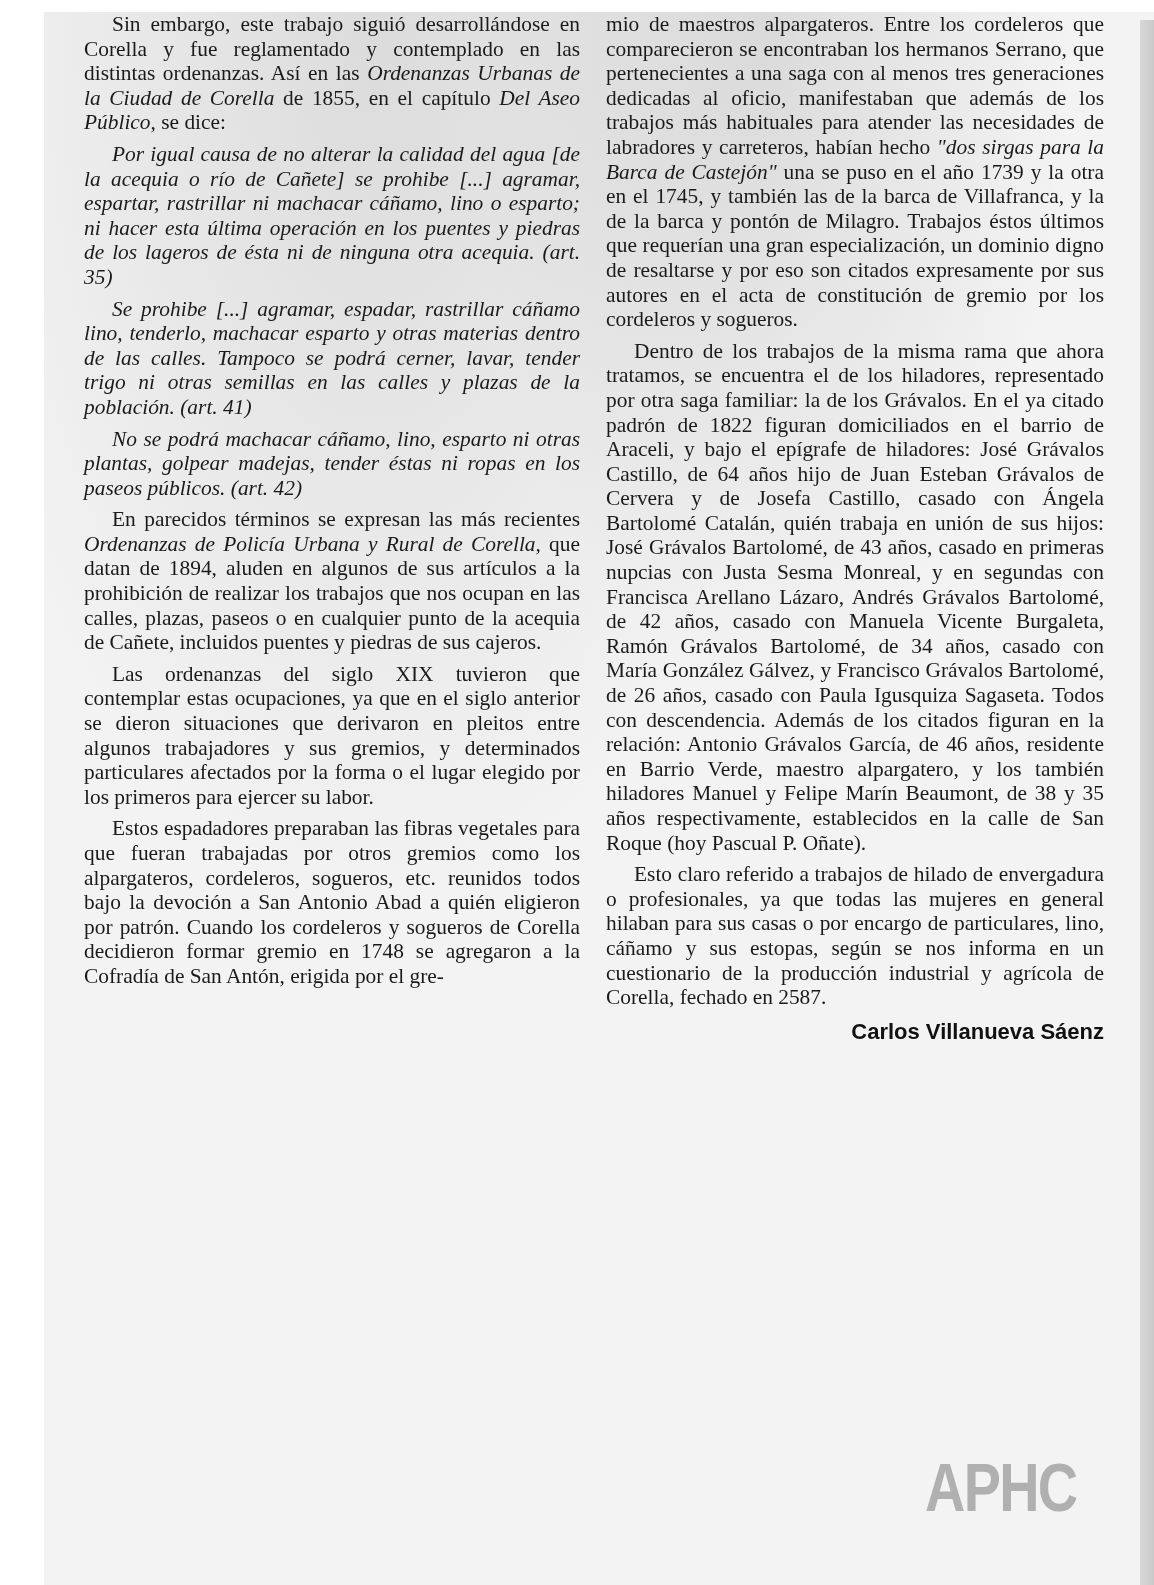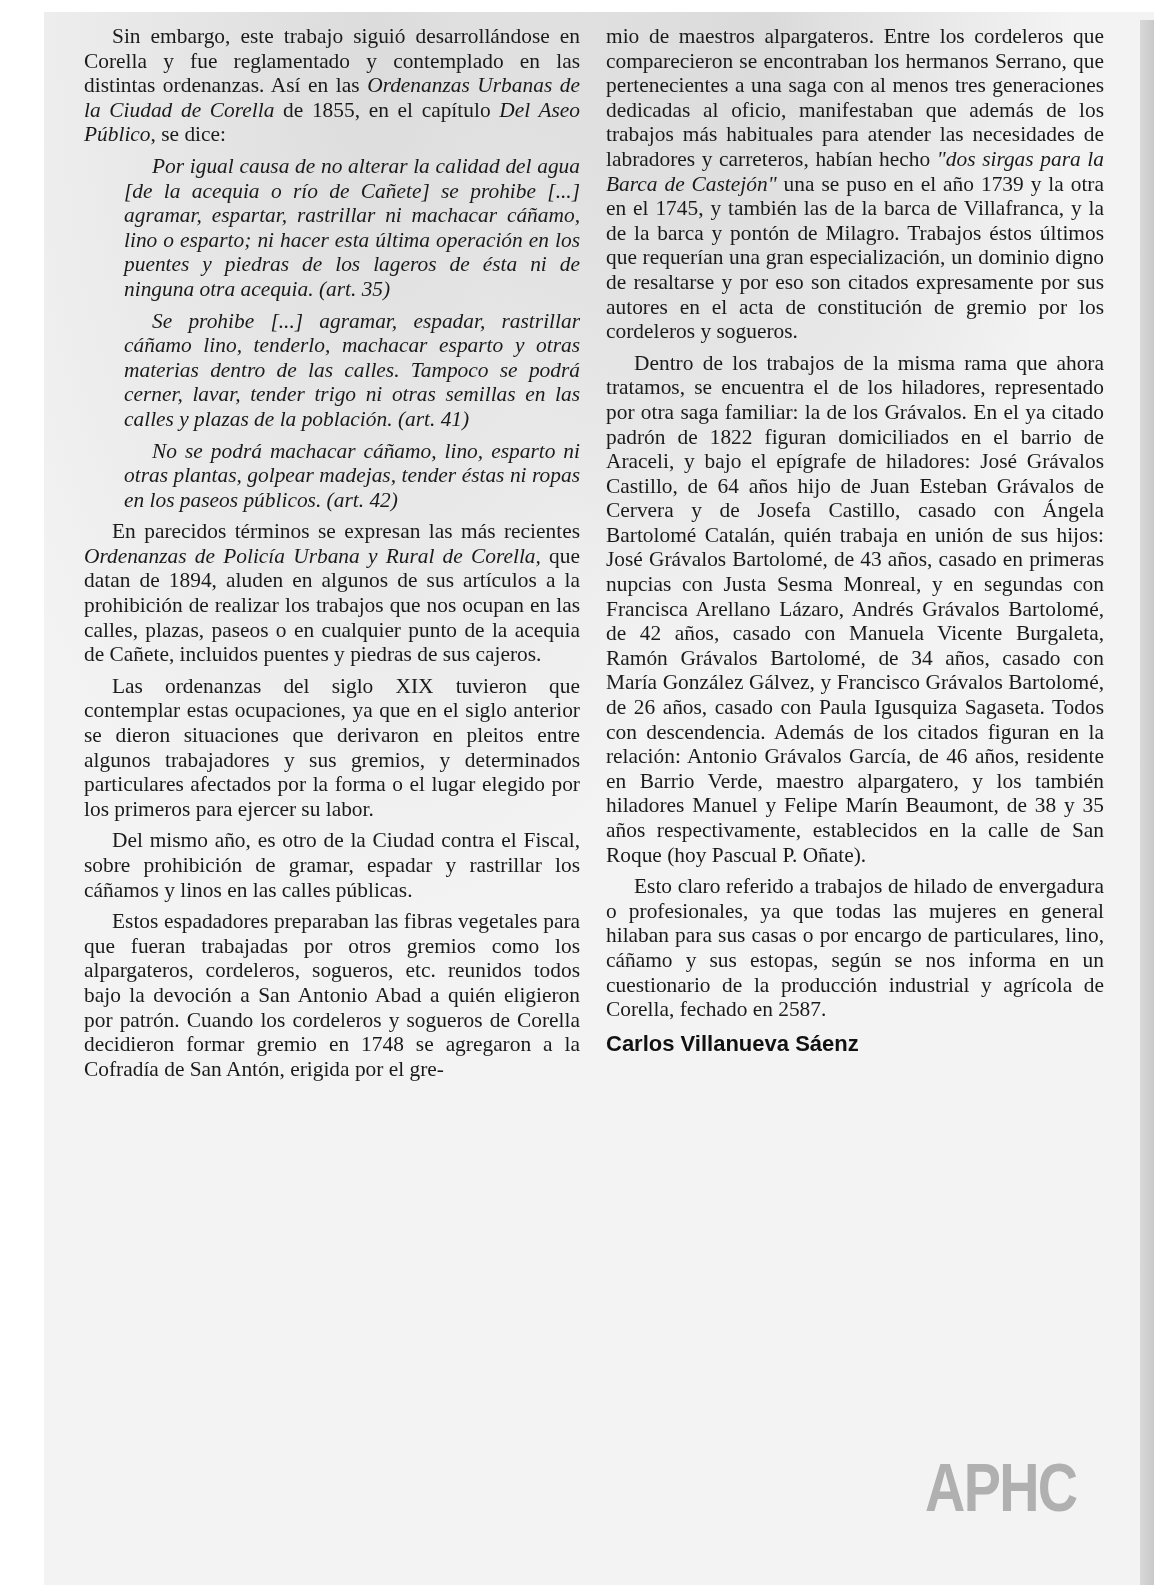--- a/index.html
+++ b/index.html
@@ -29,41 +29,41 @@
   .right-strip {
     position: absolute;
     right: 0;
     top: 8px;
     width: 14px;
     height: 1577px;
     background: linear-gradient(to right, #d8d8d8, #c9c9c9);
   }
   .col {
     position: absolute;
-    top: 24px;
+    top: 12px;
     width: 496px;
     font-size: 21.4px;
     line-height: 24.6px;
     text-align: justify;
     hyphens: none;
   }
   .col-left { left: 84px; }
   .col-right { left: 606px; width: 498px; }
   .col p {
     margin: 0 0 7px 0;
     text-indent: 28px;
   }
   .col p.cont { text-indent: 0; }
-  .col p.quote { font-style: italic; margin-left: 40px; }
+  .col p.quote { font-style: italic; }
   em { font-style: italic; }
   .signature {
     font-family: "Liberation Sans", "DejaVu Sans", sans-serif;
     font-weight: bold;
     font-size: 22px;
-    text-align: left;
+    text-align: right;
     text-indent: 0 !important;
     margin-top: 10px !important;
     color: #111;
   }
   .watermark {
     position: absolute;
     left: 925px;
     top: 1448px;
     font-family: "Liberation Sans", "DejaVu Sans", sans-serif;
     font-weight: bold;
@@ -82,21 +82,20 @@
   <div class="right-strip"></div>
 </div>
 
 <div class="col col-left" id="left-col">
     <p><span>Sin embargo, este trabajo siguió desarrollándose en Corella y fue reglamentado y contemplado en las distintas ordenanzas. Así en las </span><em>Ordenanzas Urbanas de la Ciudad de Corella</em><span> de 1855, en el capítulo </span><em>Del Aseo Público</em><span>, se dice:</span></p>
     <p class="quote"><span>Por igual causa de no alterar la calidad del agua [de la acequia o río de Cañete] se prohibe [...] agramar, espartar, rastrillar ni machacar cáñamo, lino o esparto; ni hacer esta última operación en los puentes y piedras de los lageros de ésta ni de ninguna otra acequia. (art. 35)</span></p>
     <p class="quote"><span>Se prohibe [...] agramar, espadar, rastrillar cáñamo lino, tenderlo, machacar esparto y otras materias dentro de las calles. Tampoco se podrá cerner, lavar, tender trigo ni otras semillas en las calles y plazas de la población. (art. 41)</span></p>
     <p class="quote"><span>No se podrá machacar cáñamo, lino, esparto ni otras plantas, golpear madejas, tender éstas ni ropas en los paseos públicos. (art. 42)</span></p>
     <p><span>En parecidos términos se expresan las más recientes </span><em>Ordenanzas de Policía Urbana y Rural de Corella,</em><span> que datan de 1894, aluden en algunos de sus artículos a la prohibición de realizar los trabajos que nos ocupan en las calles, plazas, paseos o en cualquier punto de la acequia de Cañete, incluidos puentes y piedras de sus cajeros.</span></p>
     <p><span>Las ordenanzas del siglo XIX tuvieron que contemplar estas ocupaciones, ya que en el siglo anterior se dieron situaciones que derivaron en pleitos entre algunos trabajadores y sus gremios, y determinados particulares afectados por la forma o el lugar elegido por los primeros para ejercer su labor.</span></p>
-    <p><span>Del mismo año, es otro de la Ciudad contra el Fiscal, sobre prohibición de gramar, espadar y rastrillar los cáñamos y linos en las calles públicas.</span></p>
     <p><span>Estos espadadores preparaban las fibras vegetales para que fueran trabajadas por otros gremios como los alpargateros, cordeleros, sogueros, etc. reunidos todos bajo la devoción a San Antonio Abad a quién eligieron por patrón. Cuando los cordeleros y sogueros de Corella decidieron formar gremio en 1748 se agregaron a la Cofradía de San Antón, erigida por el gre-</span></p>
   </div>
 <div class="col col-right" id="right-col">
 <p class="cont"><span>mio de maestros alpargateros. Entre los cordeleros que comparecieron se encontraban los hermanos Serrano, que pertenecientes a una saga con al menos tres generaciones dedicadas al oficio, manifestaban que además de los trabajos más habituales para atender las necesidades de labradores y carreteros, habían hecho </span><em>"dos sirgas para la Barca de Castejón"</em><span> una se puso en el año 1739 y la otra en el 1745, y también las de la barca de Villafranca, y la de la barca y pontón de Milagro. Trabajos éstos últimos que requerían una gran especialización, un dominio digno de resaltarse y por eso son citados expresamente por sus autores en el acta de constitución de gremio por los cordeleros y sogueros.</span></p>
     <p><span>Dentro de los trabajos de la misma rama que ahora tratamos, se encuentra el de los hiladores, representado por otra saga familiar: la de los Grávalos. En el ya citado padrón de 1822 figuran domiciliados en el barrio de Araceli, y bajo el epígrafe de hiladores: José Grávalos Castillo, de 64 años hijo de Juan Esteban Grávalos de Cervera y de Josefa Castillo, casado con Ángela Bartolomé Catalán, quién trabaja en unión de sus hijos: José Grávalos Bartolomé, de 43 años, casado en primeras nupcias con Justa Sesma Monreal, y en segundas con Francisca Arellano Lázaro, Andrés Grávalos Bartolomé, de 42 años, casado con Manuela Vicente Burgaleta, Ramón Grávalos Bartolomé, de 34 años, casado con María González Gálvez, y Francisco Grávalos Bartolomé, de 26 años, casado con Paula Igusquiza Sagaseta. Todos con descendencia. Además de los citados figuran en la relación: Antonio Grávalos García, de 46 años, residente en Barrio Verde, maestro alpargatero, y los también hiladores Manuel y Felipe Marín Beaumont, de 38 y 35 años respectivamente, establecidos en la calle de San Roque (hoy Pascual P. Oñate).</span></p>
     <p><span>Esto claro referido a trabajos de hilado de envergadura o profesionales, ya que todas las mujeres en general hilaban para sus casas o por encargo de particulares, lino, cáñamo y sus estopas, según se nos informa en un cuestionario de la producción industrial y agrícola de Corella, fechado en 2587.</span></p>
     <p class="signature">Carlos Villanueva Sáenz</p>
   </div>
 
 <div class="watermark">APHC</div>

